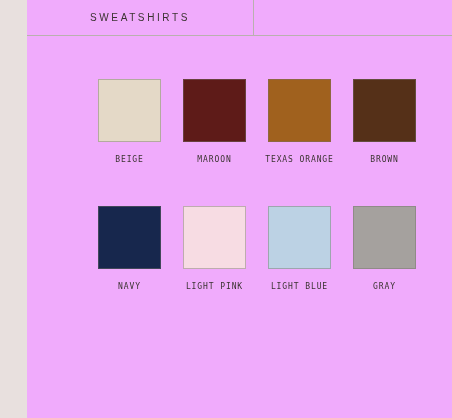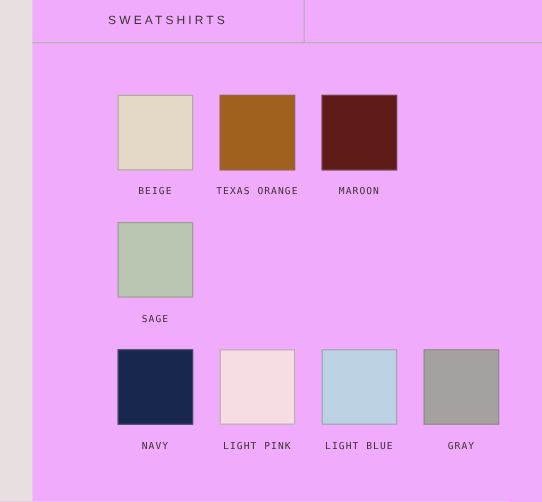--- a/index.html
+++ b/index.html
@@ -110,34 +110,34 @@
   </div>
 
   <div class="palette">
 
     <div class="row">
       <div class="cell">
         <div class="swatch" style="background-color: rgb(228, 217, 199);"></div>
         <div class="swatch-label">BEIGE</div>
       </div>
       <div class="cell">
+        <div class="swatch" style="background-color: rgb(94, 27, 24);"></div>
+        <div class="swatch-label">MAROON</div>
+      </div>
+      <div class="cell">
         <div class="swatch" style="background-color: rgb(160, 97, 30);"></div>
         <div class="swatch-label">TEXAS ORANGE</div>
       </div>
       <div class="cell">
-        <div class="swatch" style="background-color: rgb(94, 27, 24);"></div>
-        <div class="swatch-label">MAROON</div>
+        <div class="swatch" style="background-color: rgb(85, 48, 24);"></div>
+        <div class="swatch-label">BROWN</div>
       </div>
     </div>
 
     <div class="row">
-      <div class="cell">
-        <div class="swatch" style="background-color: rgb(186, 198, 178);"></div>
-        <div class="swatch-label">SAGE</div>
-      </div>
     </div>
 
     <div class="row">
       <div class="cell">
         <div class="swatch" style="background-color: rgb(23, 39, 77);"></div>
         <div class="swatch-label">NAVY</div>
       </div>
       <div class="cell">
         <div class="swatch" style="background-color: rgb(247, 220, 227);"></div>
         <div class="swatch-label">LIGHT PINK</div>

